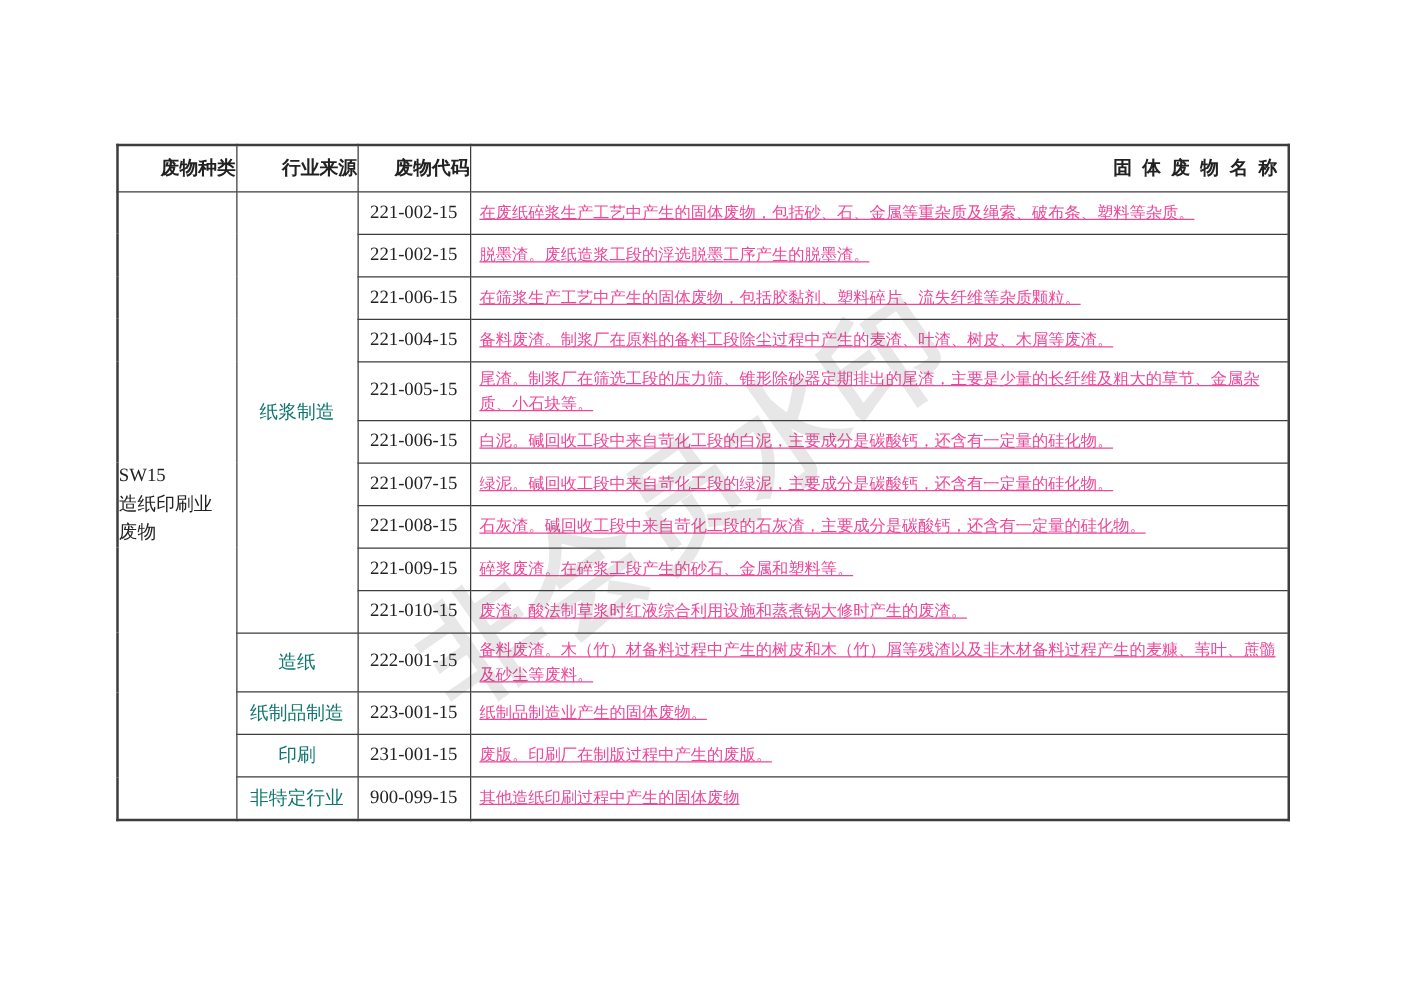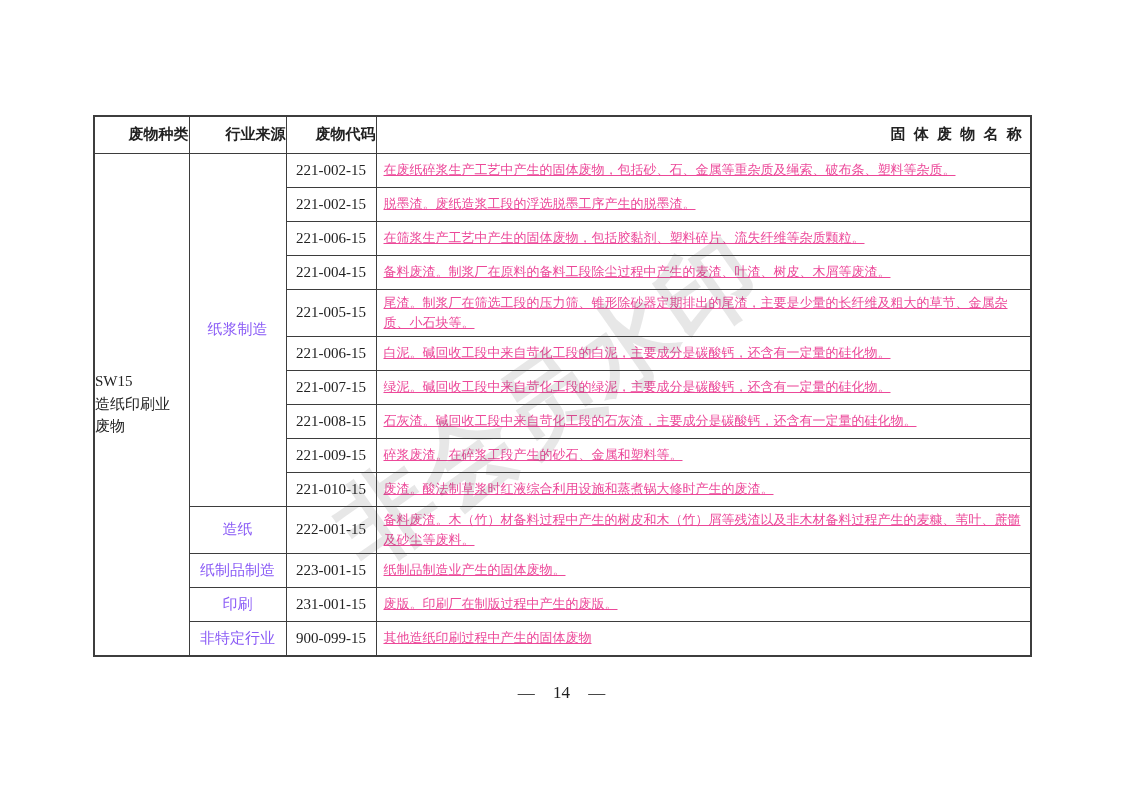--- a/index.html
+++ b/index.html
@@ -33,21 +33,21 @@
     font-size: 15px; font-weight: bold;
     text-align: right; color: #222222;
   }
   .name-header { letter-spacing: 0.55em; text-indent: 0.55em; margin-left: 37px; }
 
   .waste-type-cell {
     text-align: left; font-size: 15px; line-height: 1.5;
     color: #222222;
   }
   .industry-cell {
-    text-align: center; font-size: 15px; color: #8b5cf6;
+    text-align: center; font-size: 15px; color: #0f766e;
   }
   .code-cell {
     text-align: center; font-size: 15px; height: 34px;
     color: #222222; white-space: nowrap;
   }
   .name-cell {
     font-size: 13px; line-height: 1.55;
     padding: 3px 5px 3px 7px;
     text-align: left; color: #ec4899; text-decoration: underline;
   }
@@ -154,15 +154,14 @@
           <td class="name-cell">废版。印刷厂在制版过程中产生的废版。</td>
         </tr>
         <tr>
           <td rowspan="1" class="industry-cell">非特定行业</td>
           <td class="code-cell">900-099-15</td>
           <td class="name-cell">其他造纸印刷过程中产生的固体废物</td>
         </tr>
       </tbody>
   </table>
 
-  <div class="page-footer">— 14 —</div>
 
 </div>
 
 </body></html>

